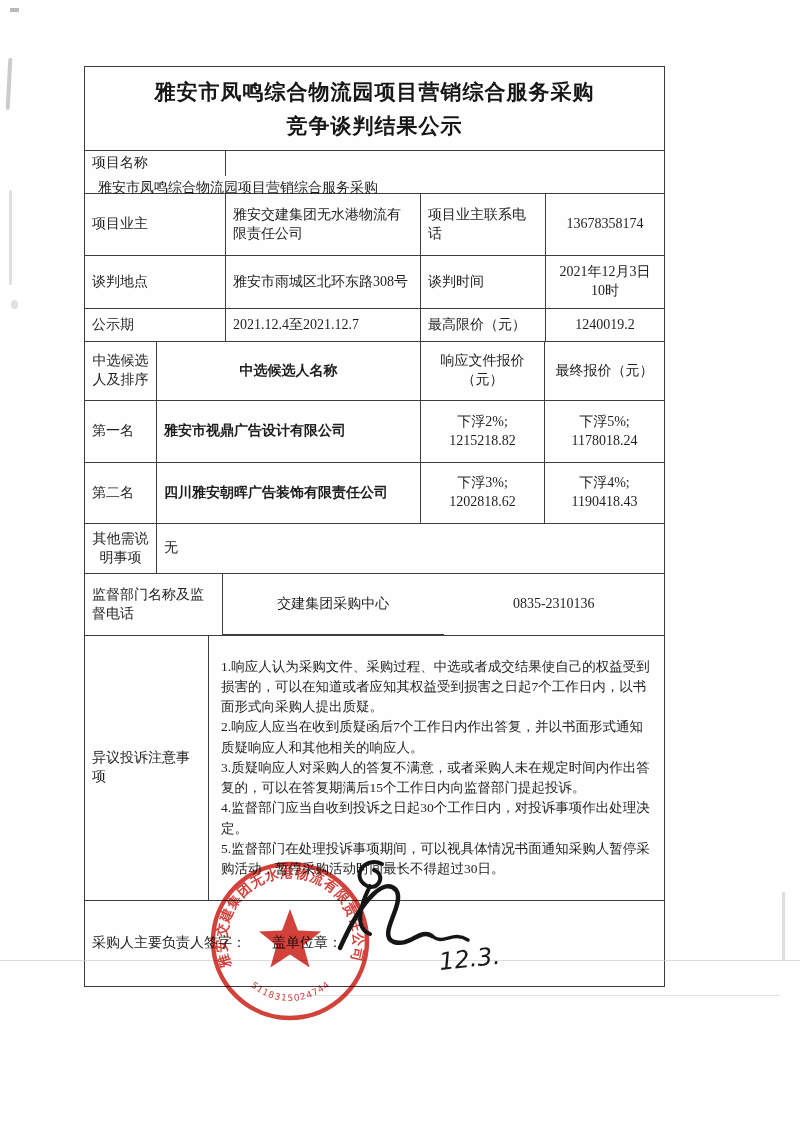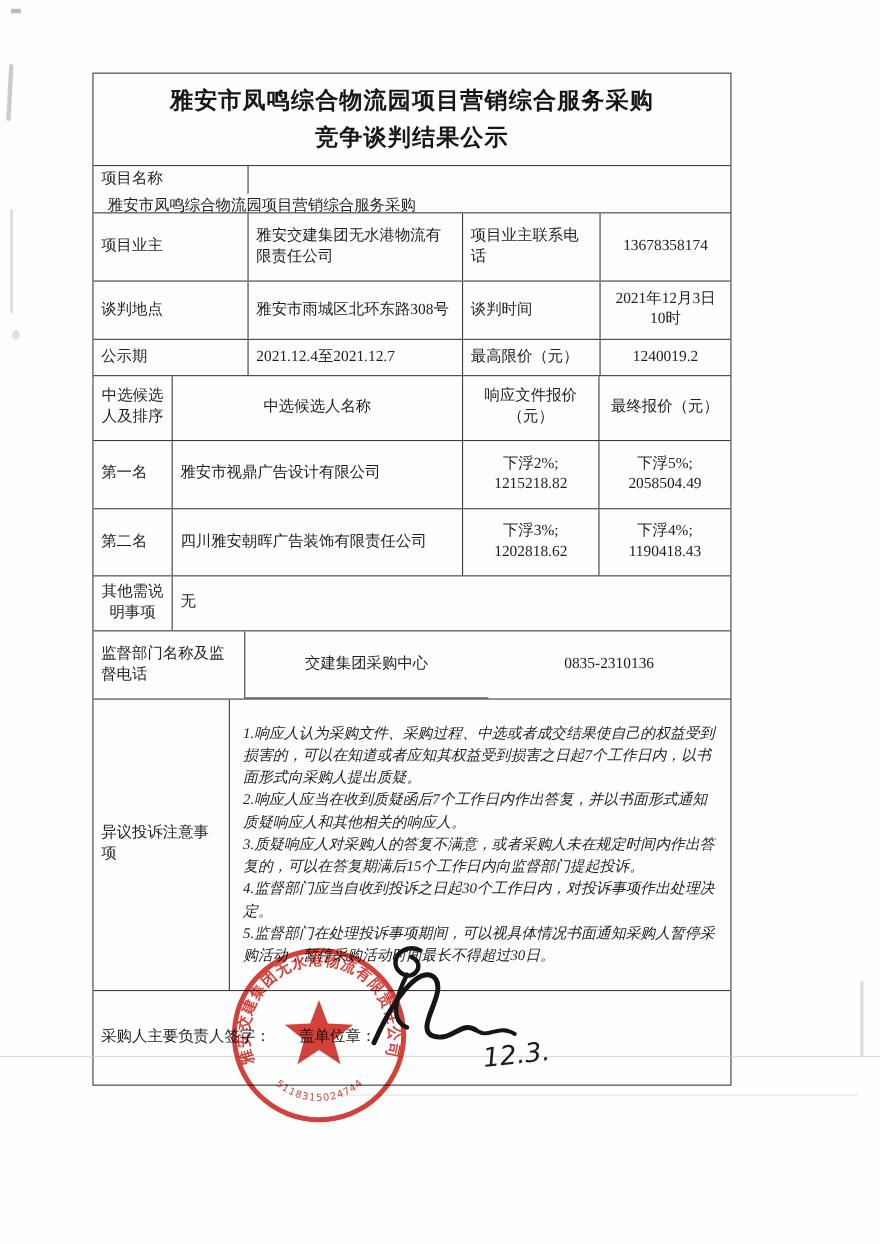--- a/index.html
+++ b/index.html
@@ -21,26 +21,26 @@
   }
   .c:last-child{border-right:none;flex:1;}
   .center{justify-content:center;text-align:center;}
   .prewrap{white-space:pre-line;}
   .title-row{
     flex-direction:column;justify-content:center;align-items:center;
     font-family:"Liberation Sans", sans-serif;font-weight:bold;
     font-size:21px;letter-spacing:1px;line-height:1.6;color:#161616;
   }
   .w1{width:141px;} .w2{width:195px;} .w3{width:125px;}
-  .wa{width:72px;}  .wb{width:264px;} .wc{width:124px;}
+  .wa{width:72px;}  .wb{width:264px;font-weight:bold;} .wc{width:124px;}
   .ws{width:138px;} .wo{width:124px;}
   .subcol{flex:1;display:flex;}
   .subrow{flex:1;display:flex;align-items:center;justify-content:center;border-bottom:1.6px solid #3e3e3e;}
   .subrow:last-child{border-bottom:none;}
-  .objection-text{flex:1;display:flex;flex-direction:column;justify-content:center;padding:10px 12px;font-style:italic;}
+  .objection-text{flex:1;display:flex;flex-direction:column;justify-content:center;padding:10px 12px;}
   .objection-text p{margin:0;font-size:13.5px;line-height:1.5;text-align:left;}
   .sign-cell{display:flex;align-items:center;gap:26px;padding-left:7px;width:100%;}
   .seal-svg{position:absolute;left:204px;top:855px;width:172px;height:172px;mix-blend-mode:multiply;opacity:.92;}
   .sig-svg{position:absolute;left:320px;top:850px;width:210px;height:145px;}
   .artifact{position:absolute;pointer-events:none;}
 </style>
 </head>
 <body>
 
 <div class="page">
@@ -84,21 +84,21 @@
       <div class="c wc center">响应文件报价（元）</div>
       <div class="c center">最终报价（元）</div>
     </div>
 
     <div class="row" style="height:62px;">
       <div class="c wa">第一名</div>
       <div class="c wb">雅安市视鼎广告设计有限公司</div>
       <div class="c wc center prewrap">下浮2%;
 1215218.82</div>
       <div class="c center prewrap">下浮5%;
-2058504.49</div>
+1178018.24</div>
     </div>
 
     <div class="row" style="height:61px;">
       <div class="c wa">第二名</div>
       <div class="c wb">四川雅安朝晖广告装饰有限责任公司</div>
       <div class="c wc center prewrap">下浮3%;
 1202818.62</div>
       <div class="c center prewrap">下浮4%;
 1190418.43</div>
     </div>

